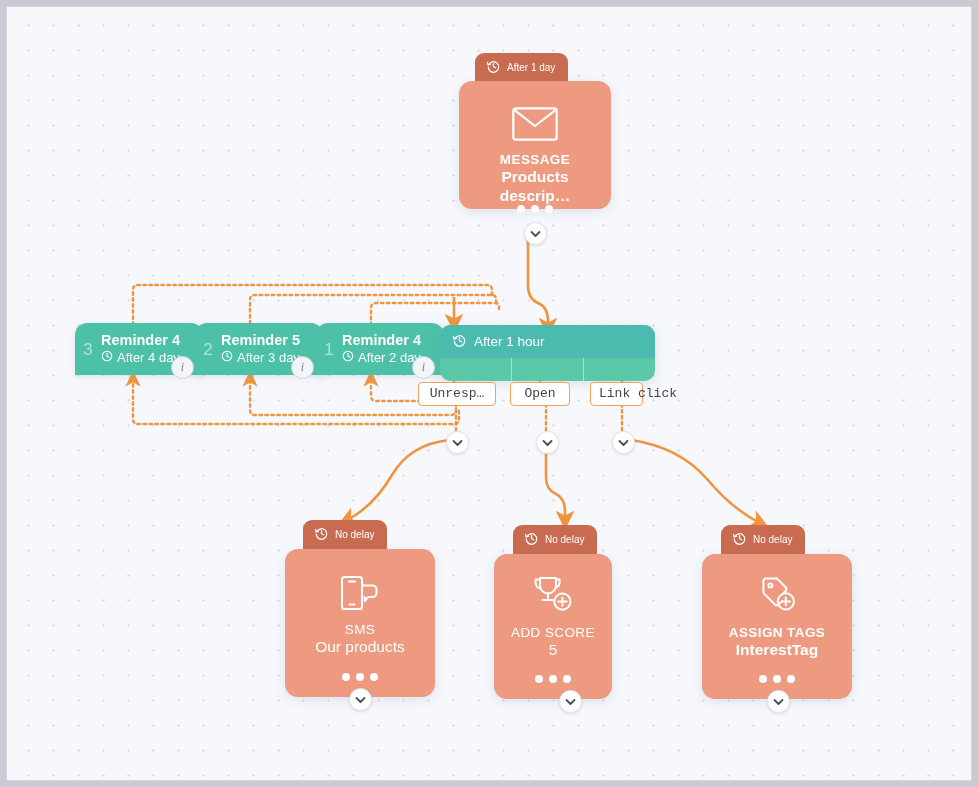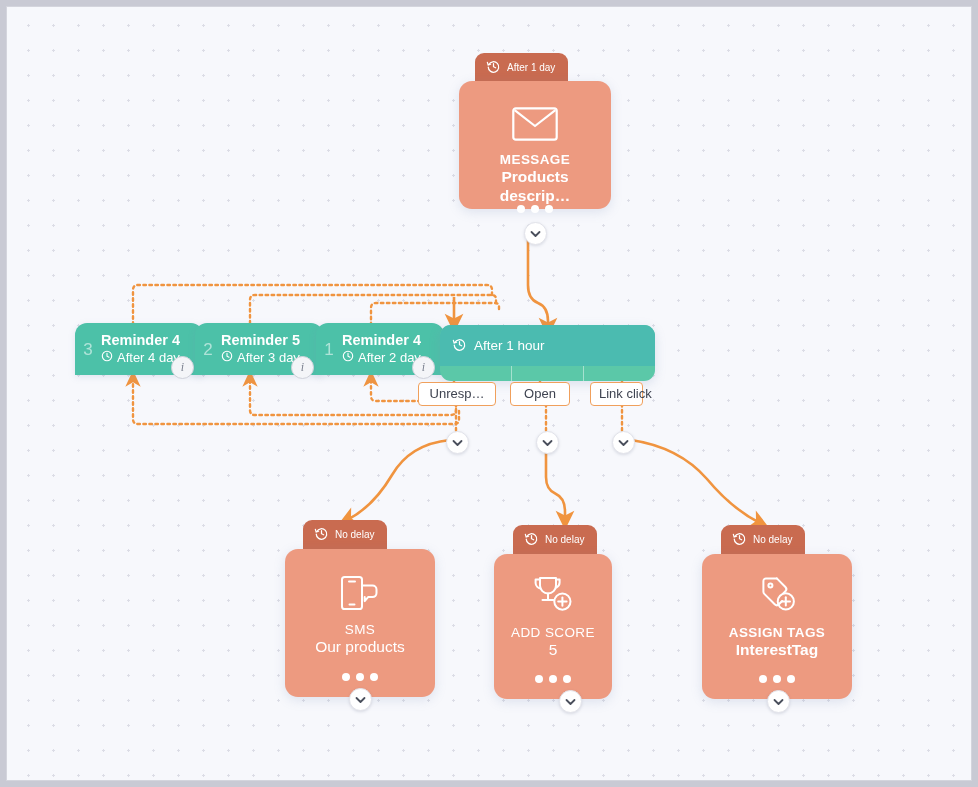--- a/index.html
+++ b/index.html
@@ -87,37 +87,38 @@
     z-index:6;
   }
 
   
   .cond{
     position:absolute;border-radius:11px;overflow:hidden;
     box-shadow:0 3px 11px rgba(120,140,180,.22);
     background:#5bc8a8;
   }
   .cond-head{
-    height:41px;background:#4bbbb0;color:#fff;
+    height:33px;background:#4bbbb0;color:#fff;
     display:flex;align-items:center;gap:7px;padding:0 12px;
     font-size:13.5px;box-sizing:border-box;
   }
   .cond-body{height:27px;display:flex;}
   .cond-body .slot{flex:1;border-right:1px solid rgba(255,255,255,.45);box-sizing:border-box;}
   .cond-body .slot:last-child{border-right:none;}
 
   .branch-label{
     position:absolute;
     background:#fff;border:1px solid #f0a05c;border-radius:4px;
     font-size:13px;color:#3e4350;
     padding:3px 8px 4px;
     white-space:nowrap;
     z-index:15;
     box-sizing:border-box;
     text-align:center;
+    font-family:Liberation Mono, monospace;
   }
 </style>
 </head>
 <body>
 
 <div id="canvas">
 
   <svg id="svg-layer" viewBox="0 0 966 775">
     <defs>
       <marker id="ah" markerWidth="9" markerHeight="9" refX="4.2" refY="4.4" orient="auto">

